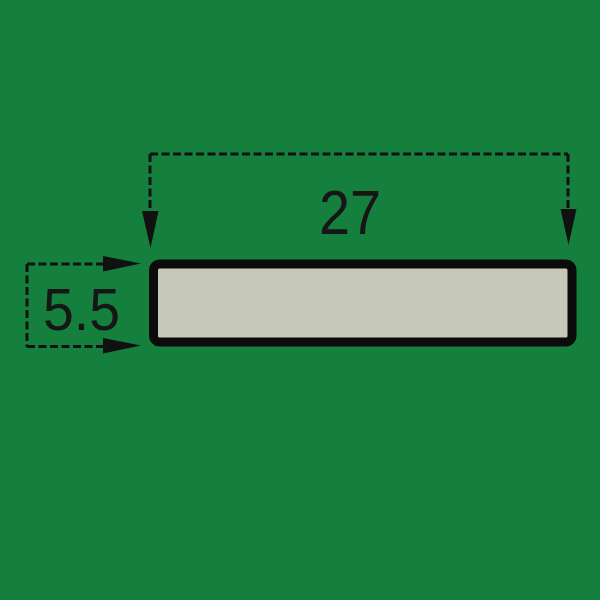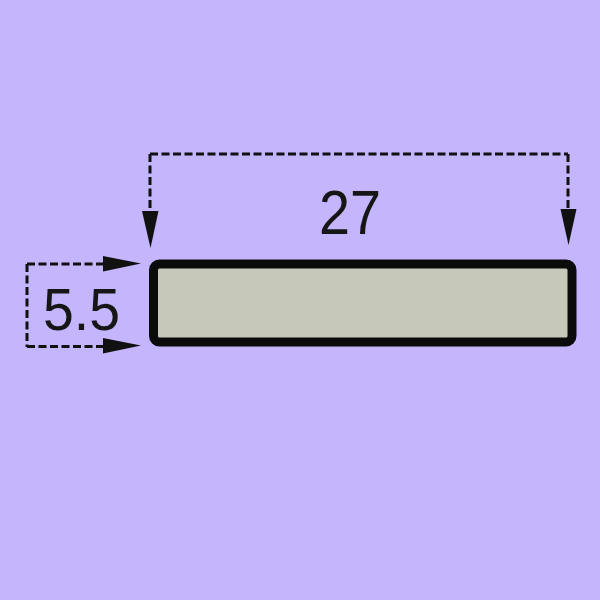--- a/index.html
+++ b/index.html
@@ -1,16 +1,16 @@
 <!DOCTYPE html>
 <html><head>
 <meta charset="utf-8">
 <style>
   html,body{margin:0;padding:0;background:#ffffff;}
-  .page{position:relative;width:600px;height:600px;background:#c4b5fd;overflow:hidden;}
+  .page{position:relative;width:600px;height:600px;background:#15803d;overflow:hidden;}
   svg{position:absolute;left:0;top:0;}
   text{font-family:"Liberation Sans",sans-serif;fill:#161616;}
 </style>
 </head>
 <body>
 
 <div class="page">
 <svg width="600" height="600" viewBox="0 0 600 600">
 
   <g>

